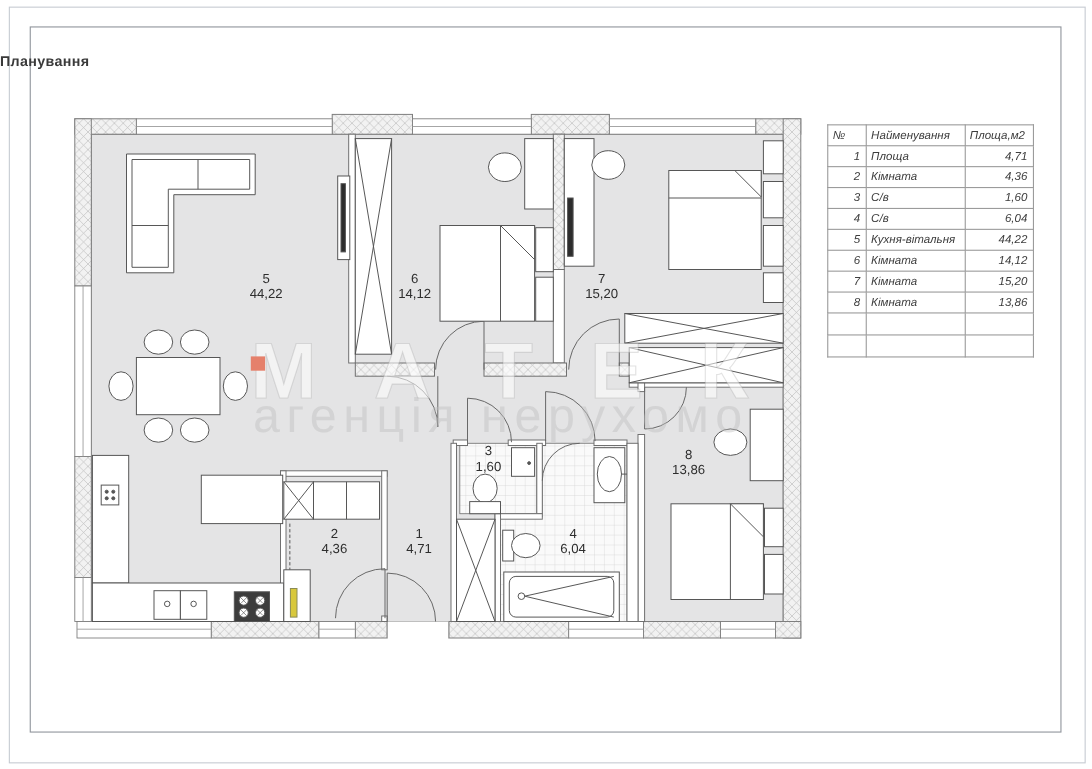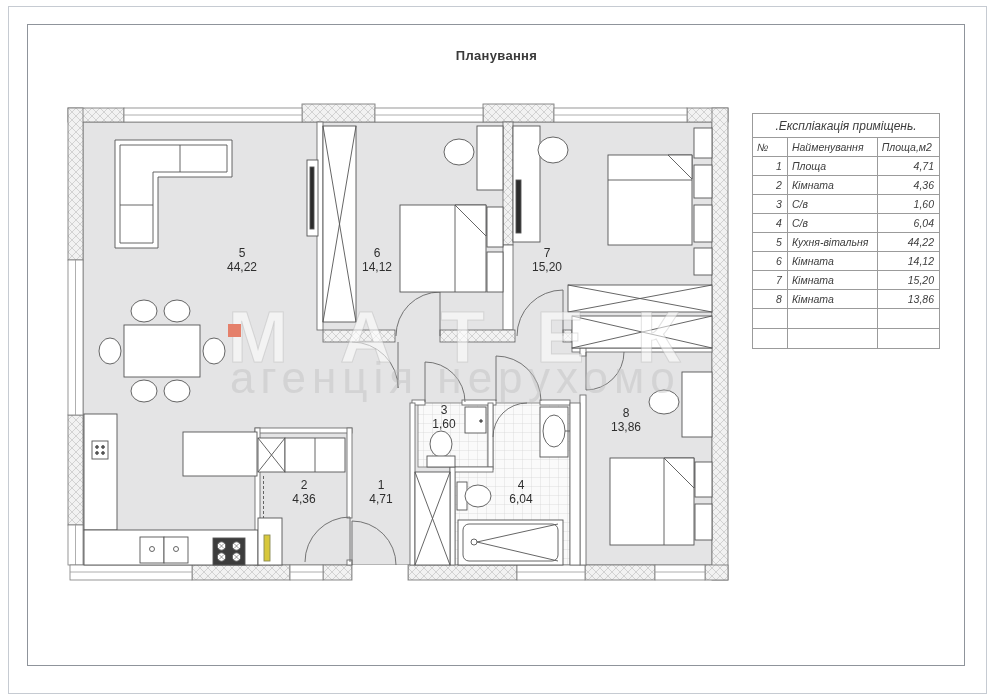--- a/index.html
+++ b/index.html
@@ -2,21 +2,21 @@
 <html><head>
 <meta charset="utf-8">
 <style>
   html,body{margin:0;padding:0;background:#ffffff;}
   .sheet{position:relative;width:993px;height:699px;background:#fff;overflow:hidden;
          font-family:"Liberation Sans",sans-serif;}
   .frame-outer{position:absolute;left:8px;top:6px;width:977px;height:686px;
                border:1px solid #c6cbd2;}
   .frame-inner{position:absolute;left:27px;top:24px;width:936px;height:640px;
                border:1px solid #8f949b;}
-  .sheet-title{position:absolute;left:0;top:48px;width:993px;text-align:center;
+  .sheet-title{position:absolute;left:0;top:48px;width:993px;
                font-size:13px;font-weight:600;color:#3a3a3a;letter-spacing:.3px;}
   svg{position:absolute;left:0;top:0;}
   .room-num{font-size:12px;fill:#2e2e2e;text-anchor:middle;font-family:"Liberation Sans",sans-serif;}
   .room-area{font-size:12px;fill:#2e2e2e;text-anchor:middle;font-family:"Liberation Sans",sans-serif;}
   .wm1{font-size:72px;font-weight:bold;letter-spacing:52px;fill:rgba(255,255,255,.55);
        stroke:rgba(150,150,150,.28);stroke-width:1px;font-family:"Liberation Sans",sans-serif;}
   .wm2{font-size:44px;letter-spacing:6px;fill:rgba(190,190,190,.45);font-family:"Liberation Sans",sans-serif;}
   
   .exp{position:absolute;left:752px;top:113px;width:188px;border-collapse:collapse;
        font-family:"Liberation Sans",sans-serif;font-style:italic;color:#3d3d3d;}
@@ -352,23 +352,20 @@
       </g>
       <g>
         <text class="room-num" x="381" y="489">1</text>
         <text class="room-area" x="381" y="503">4,71</text>
       </g>
     </g>
   </svg>
 
   <table class="exp">
     <tbody>
-        <tr>
-          <td colspan="3" class="ttl">.Експліакація приміщень.</td>
-        </tr>
     <tr>
       <td class="no hno">№</td>
       <td class="nm hnm">Найменування</td>
       <td class="ar har">Площа,м2</td>
     </tr>
     <tr>
       <td class="no">1</td>
       <td class="nm">Площа</td>
       <td class="ar">4,71</td>
     </tr>

